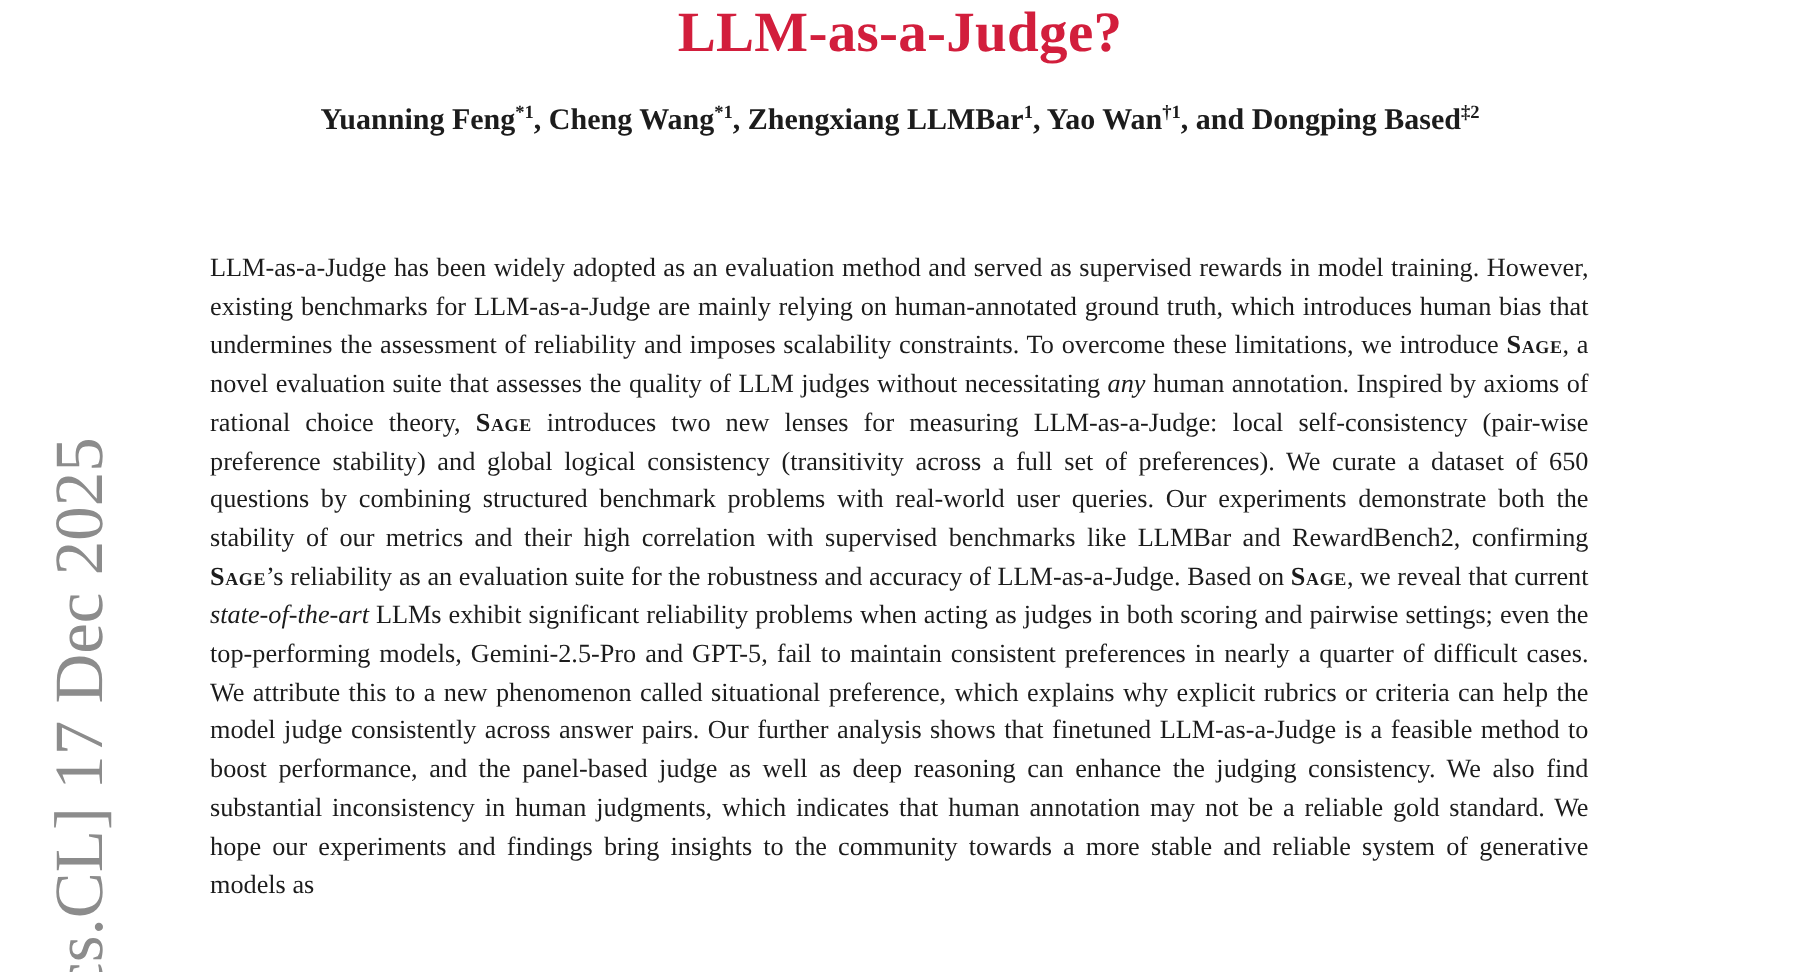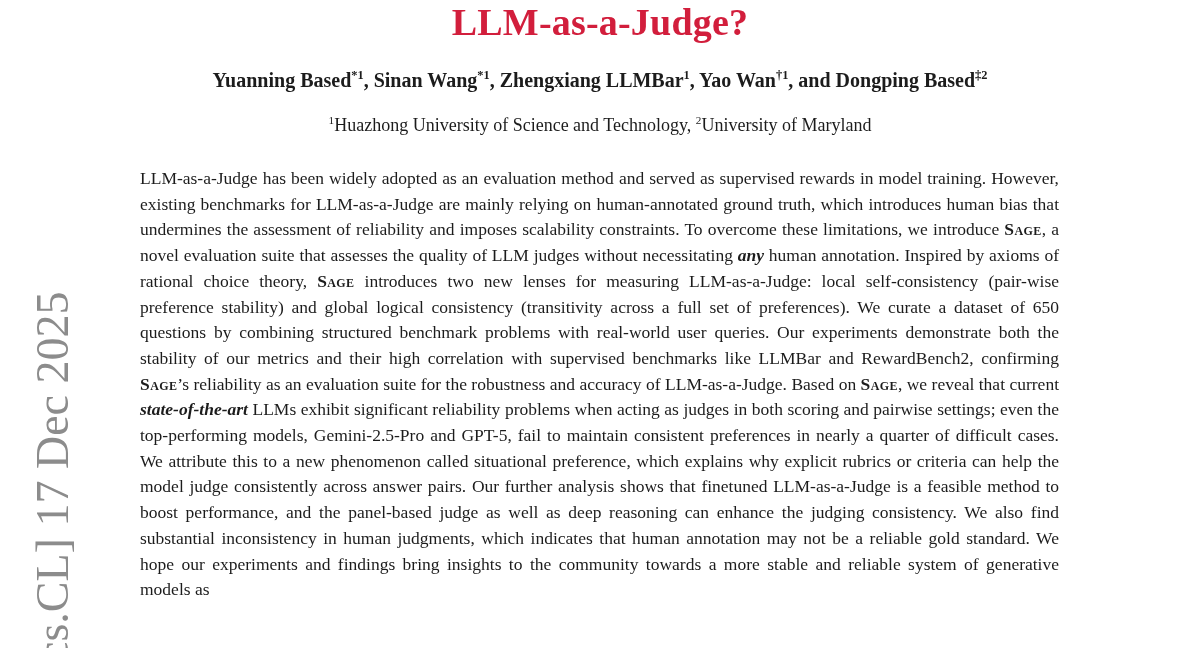--- a/index.html
+++ b/index.html
@@ -59,32 +59,31 @@
     left: 26px; top: 662px;
     transform: rotate(-90deg);
     transform-origin: 0 0;
     white-space: nowrap;
     font-size: 46px;
     color: var(--stamp-color);
     font-weight: normal;
   }
   
   .sup { vertical-align: super; font-size: 0.62em; line-height: 0; }
-  .it  { font-style: italic; font-weight: bold; }
+  .it  { font-style: italic; }
   .bd  { font-weight: normal; }
   .sc  { font-variant: small-caps; letter-spacing: 0.4px; font-weight: bold; }
 </style>
 </head>
 <body>
 
 <div class="page">
 
   <div class="arxiv-stamp">cs.CL] 17 Dec 2025</div>
 
   <h1 class="paper-title">LLM-as-a-Judge?</h1>
 
-  <div class="author-line"><span>Yuanning Based</span><span class="sup">*1</span><span>, Sinan Wang</span><span class="sup">*1</span><span>, Zhengxiang LLMBar</span><span class="sup">1</span><span>, Yao Wan</span><span class="sup">†1</span><span>, and Dongping Based</span><span class="sup">‡2</span></div>
+  <div class="author-line"><span>Yuanning Feng</span><span class="sup">*1</span><span>, Cheng Wang</span><span class="sup">*1</span><span>, Zhengxiang LLMBar</span><span class="sup">1</span><span>, Yao Wan</span><span class="sup">†1</span><span>, and Dongping Based</span><span class="sup">‡2</span></div>
 
-  <div class="affiliation-line"><span class="sup">1</span><span>Huazhong University of Science and Technology, </span><span class="sup">2</span><span>University of Maryland</span></div>
 
   <div class="abstract-text"><span>LLM-as-a-Judge has been widely adopted as an evaluation method and served as supervised rewards in model training. However, existing benchmarks for LLM-as-a-Judge are mainly relying on human-annotated ground truth, which introduces human bias that undermines the assessment of reliability and imposes scalability constraints. To overcome these limitations, we introduce </span><span class="sc">Sage</span><span>, a novel evaluation suite that assesses the quality of LLM judges without necessitating </span><span class="it">any</span><span> human annotation. Inspired by axioms of rational choice theory, </span><span class="sc">Sage</span><span> introduces two new lenses for measuring LLM-as-a-Judge: local self-consistency (pair-wise preference stability) and global logical consistency (transitivity across a full set of preferences). We curate a dataset of 650 questions by combining structured benchmark problems with real-world user queries. Our experiments demonstrate both the stability of our metrics and their high correlation with supervised benchmarks like LLMBar and RewardBench2, confirming </span><span class="sc">Sage</span><span>’s reliability as an evaluation suite for the robustness and accuracy of LLM-as-a-Judge. Based on </span><span class="sc">Sage</span><span>, we reveal that current </span><span class="it">state-of-the-art</span><span> LLMs exhibit significant reliability problems when acting as judges in both scoring and pairwise settings; even the top-performing models, Gemini-2.5-Pro and GPT-5, fail to maintain consistent preferences in nearly a quarter of difficult cases. We attribute this to a new phenomenon called </span><span class="bd">situational preference</span><span>, which explains why explicit rubrics or criteria can help the model judge consistently across answer pairs. Our further analysis shows that finetuned LLM-as-a-Judge is a feasible method to boost performance, and the panel-based judge as well as deep reasoning can enhance the judging consistency. We also find substantial inconsistency in human judgments, which indicates that human annotation may not be a reliable gold standard. We hope our experiments and findings bring insights to the community towards a more stable and reliable system of generative models as</span></div>
 
 </div>
 
 </body></html>

